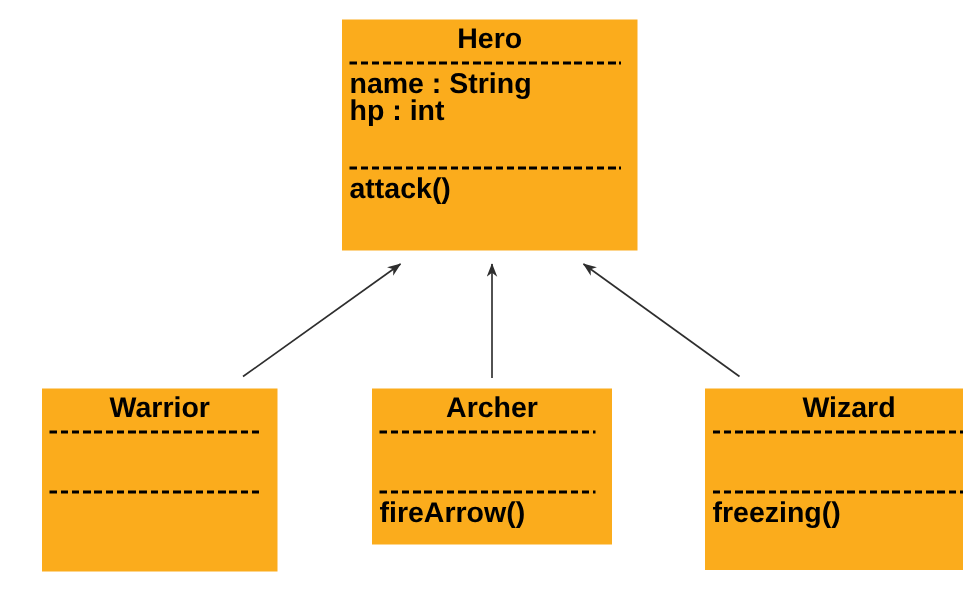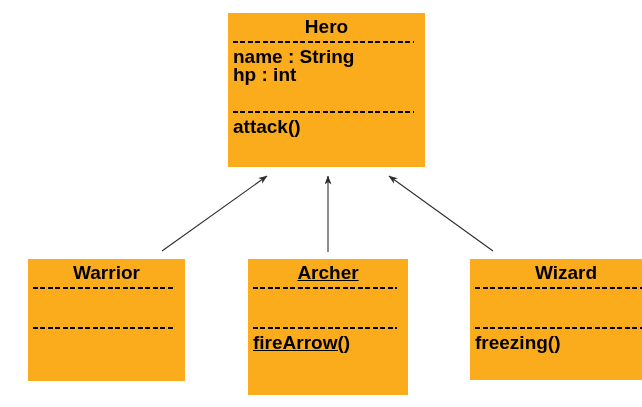--- a/index.html
+++ b/index.html
@@ -27,21 +27,21 @@
     position: absolute;
     background: #fbac1c;
     color: #000000;
     font-weight: 700;
     font-size: 19px;
     box-sizing: border-box;
     padding: 6px 4px 0 4px;
   }
   .uml-box.hero   { left: 228px; top: 13px;  width: 197px; height: 154px; }
   .uml-box.warrior{ left: 28px;  top: 259px; width: 157px; height: 122px; }
-  .uml-box.archer { left: 248px; top: 259px; width: 160px; height: 136px; text-decoration: underline; }
+  .uml-box.archer { left: 248px; top: 259px; width: 160px; height: 104px; }
   .uml-box.wizard { left: 470px; top: 259px; width: 192px; height: 121px; }
   .uml-title {
     text-align: center;
     line-height: 15px;
     margin-bottom: 7px;
   }
   .divider {
     height: 2px;
     margin: 0 7px 0 1px;
     background: repeating-linear-gradient(90deg, #000000 0, #000000 5px, transparent 5px, transparent 7.5px);

